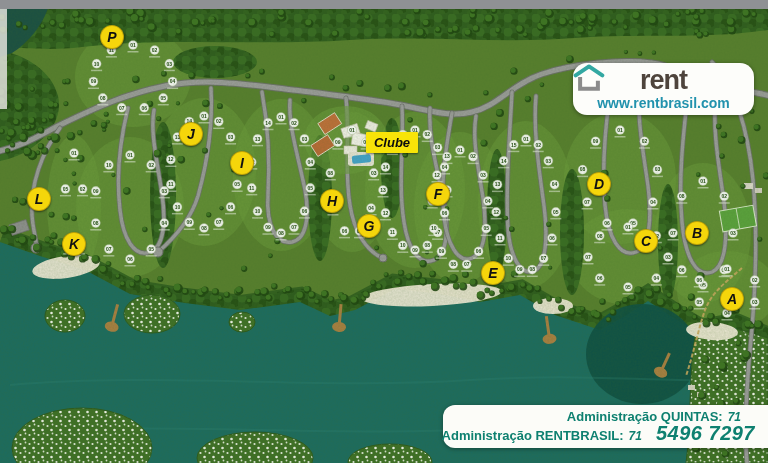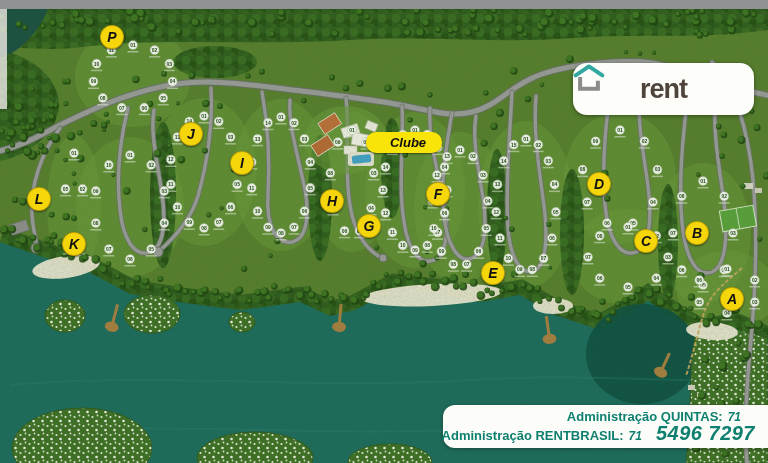--- a/index.html
+++ b/index.html
@@ -29,23 +29,23 @@
   .lott{fill:var(--lot_text,#234c12);font-family:"Liberation Sans",sans-serif;
         font-size:5px;font-weight:bold;text-anchor:middle;}
   .lotr{fill:#edf3e4;opacity:.55;}
 
   .marker-layer{position:absolute;inset:0;z-index:20;}
   .marker{position:absolute;width:22px;height:22px;margin:-11px 0 0 -11px;border-radius:50%;
           background:var(--marker,#f5d60b);display:flex;align-items:center;justify-content:center;
           box-shadow:0 1px 2px rgba(0,0,0,.5);border:1px solid rgba(90,70,0,.35);}
   .marker span{font-size:14px;font-weight:bold;font-style:italic;color:#111;line-height:1;}
 
-  .clube-label{position:absolute;left:366px;top:132px;width:68px;height:21px;z-index:20;
-          background:var(--clube-bg,#f8e408);border-radius:10px;display:flex;align-items:center;
-          justify-content:center;box-shadow:0 1px 2px rgba(0,0,0,.45);padding-left:8px;}
+  .clube-label{position:absolute;left:366px;top:132px;width:52px;height:21px;z-index:20;
+          background:var(--clube-bg,#f8e408);border-radius:1px;display:flex;align-items:center;
+          justify-content:center;box-shadow:0 1px 2px rgba(0,0,0,.45);}
   .clube-label span{font-size:13px;font-weight:bold;font-style:italic;color:#0d0d0d;}
 
   .logo-box{position:absolute;left:573px;top:42px;width:181px;height:52px;z-index:30;
           background:#fdfdfa;border-radius:14px;box-shadow:0 1px 4px rgba(0,0,0,.4);
           display:flex;flex-direction:column;align-items:center;justify-content:center;gap:1px;margin-top:21px;}
   .logo-row{display:flex;align-items:center;}
   .logo-row svg{margin-right:4px;}
   .brand-bold{font-size:27px;font-weight:bold;letter-spacing:-1px;color:var(--brand_bold_c,#4e443c);line-height:1;}
   .brand-light{font-size:27px;font-weight:normal;letter-spacing:-0.5px;color:var(--brand_light_c,#b8c40d);line-height:1;}
   .logo-url{font-size:14px;font-weight:bold;color:var(--site_c,#2292ad);line-height:1.2;}
@@ -1636,20 +1636,21 @@
   </div>
 
   <div class="logo-box">
     <div class="logo-row">
       <svg width="32" height="30" viewBox="0 0 36 32">
         <path d="M3,13 L18,3 L33,13" fill="none" stroke="var(--roof_c,#33A8A2)" stroke-width="4.5" stroke-linecap="round" stroke-linejoin="round"></path>
         <path d="M8,15 L8,28 L28,28 L28,19" fill="none" stroke="var(--house_c,#8B8B8B)" stroke-width="4.5"></path>
       </svg>
       <span class="brand-bold">rent</span>
     </div>
+    <div class="logo-url">www.rentbrasil.com</div>
   </div>
 
   <div class="admin-box">
     <div class="admin-line">
       <span class="al">Administração QUINTAS:</span>
       <span class="ac">71</span>
     </div>
     <div class="admin-line">
       <span class="al">Administração RENTBRASIL:</span>
       <span class="ac">71</span>

